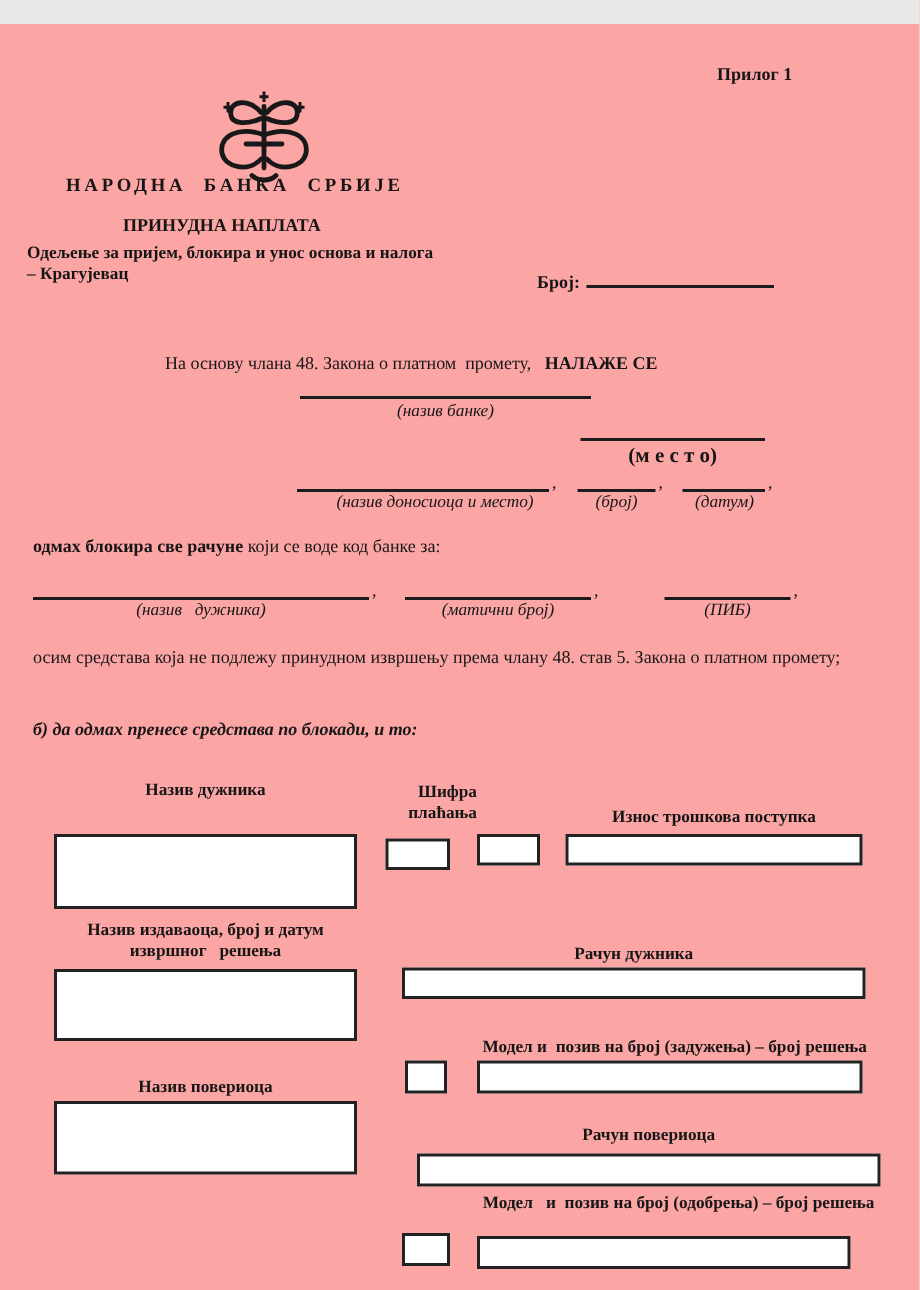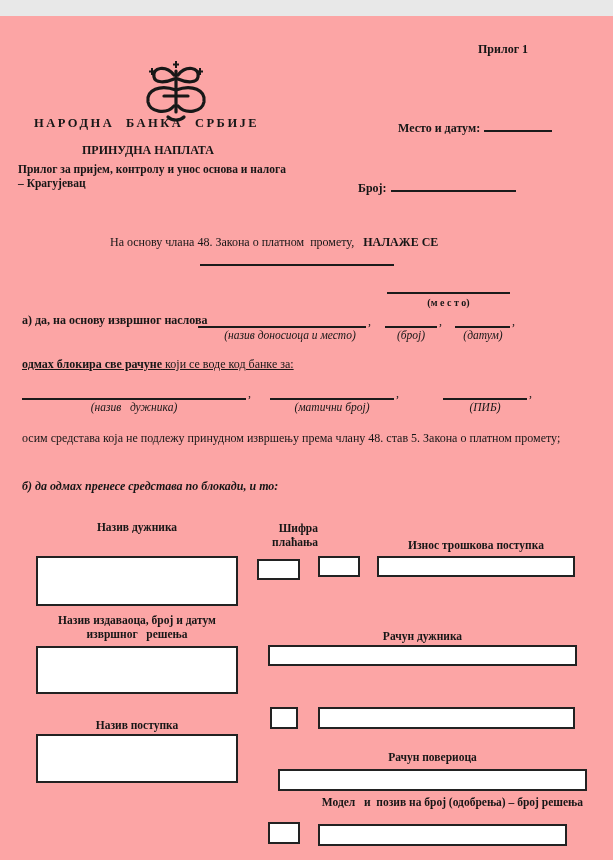--- a/index.html
+++ b/index.html
@@ -38,57 +38,54 @@
       <path d="M24 36 H48"></path>
       <path d="M28 57 C32 61, 40 61, 44 57"></path>
     </g>
     <g stroke="#181818" stroke-width="2">
       <path d="M36 1 v7 M33 4.5 h6"></path>
       <path d="M12 8 v7 M9 11.5 h6"></path>
       <path d="M60 8 v7 M57 11.5 h6"></path>
     </g>
   </svg>
 
-  <div class="abs b" style="left:34px;top:100px;font-size:12.5px;letter-spacing:2.5px;word-spacing:6px;">НАРОДНА БАНКА СРБИЈЕ</div>
+  <div class="abs b" style="left:44px;top:100px;font-size:12.5px;letter-spacing:2.5px;word-spacing:6px;">НАРОДНА БАНКА СРБИЈЕ</div>
 
-  <div class="abs" style="left:398px;top:103px;">
-    <span class="b" style="font-size:12px;">Место и датум:</span><span class="iline" style="width:68px;"></span>
-  </div>
 
   <div class="abs b" style="left:82px;top:128px;font-size:12px;">ПРИНУДНА НАПЛАТА</div>
 
-  <div class="abs b" style="left:18px;top:147px;font-size:11.5px;">Прилог за пријем, контролу и унос основа и налога</div>
+  <div class="abs b" style="left:18px;top:147px;font-size:11.5px;">Одељење за пријем, блокира и унос основа и налога</div>
   <div class="abs b" style="left:18px;top:161px;font-size:11.5px;">– Крагујевац</div>
 
   <div class="abs" style="left:358px;top:163px;">
     <span class="b" style="font-size:12px;">Број:</span><span class="iline" style="width:125px;"></span>
   </div>
 
   <div class="abs pre" style="left:98px;top:206px;">
     <span>На основу члана 48. Закона о платном  промету,</span><span class="b" style="margin-left:9px;">НАЛАЖЕ СЕ</span>
   </div>
 
   <div class="uline" style="left:200px;top:235px;width:194px;"></div>
+  <div class="cap" style="left:200px;top:252px;width:194px;">(назив банке)</div>
 
   <div class="uline" style="left:387px;top:263px;width:123px;"></div>
-  <div class="lbl ctr" style="left:387px;top:281px;width:123px;font-size:10px;">(м е с т о)</div>
+  <div class="lbl ctr" style="left:387px;top:281px;width:123px;font-size:14px;">(м е с т о)</div>
 
-  <div class="abs b" style="left:22px;top:298px;">а) да, на основу извршног наслова</div>
   <div class="uline" style="left:198px;top:297px;width:168px;"></div>
   <span class="comma" style="left:368px;top:299px;">,</span>
   <div class="uline" style="left:385px;top:297px;width:52px;"></div>
   <span class="comma" style="left:439px;top:299px;">,</span>
   <div class="uline" style="left:455px;top:297px;width:55px;"></div>
   <span class="comma" style="left:512px;top:299px;">,</span>
 
   <div class="cap" style="left:200px;top:313px;width:180px;">(назив доносиоца и место)</div>
   <div class="cap" style="left:383px;top:313px;width:56px;">(број)</div>
   <div class="cap" style="left:448px;top:313px;width:70px;">(датум)</div>
 
-  <div class="abs" style="left:22px;top:342px;text-decoration:underline;">
+  <div class="abs" style="left:22px;top:342px;">
     <span class="b">одмах блокира све рачуне</span>
     <span>који се воде код банке за:</span>
   </div>
 
   <div class="uline" style="left:22px;top:369px;width:224px;"></div>
   <span class="comma" style="left:248px;top:371px;">,</span>
   <div class="uline" style="left:270px;top:369px;width:124px;"></div>
   <span class="comma" style="left:396px;top:371px;">,</span>
   <div class="uline" style="left:443px;top:369px;width:84px;"></div>
   <span class="comma" style="left:529px;top:371px;">,</span>
@@ -111,24 +108,25 @@
   <div class="box" style="left:318px;top:540px;width:42px;height:21px;"></div>
   <div class="box" style="left:377px;top:540px;width:198px;height:21px;"></div>
 
   <div class="lbl ctr" style="left:268px;top:614px;width:309px;">Рачун дужника</div>
   <div class="lbl ctr" style="left:36px;top:597px;width:202px;line-height:14px;">Назив издаваоца, број и датум
 извршног   решења</div>
 
   <div class="box" style="left:36px;top:630px;width:202px;height:48px;"></div>
   <div class="box" style="left:268px;top:629px;width:309px;height:21px;"></div>
 
+  <div class="lbl" style="left:268px;top:676px;width:310px;">Модел и  позив на број (задужења) – број решења</div>
   <div class="box" style="left:270px;top:691px;width:28px;height:22px;"></div>
   <div class="box" style="left:318px;top:691px;width:257px;height:22px;"></div>
 
-  <div class="lbl ctr" style="left:36px;top:703px;width:202px;">Назив поступка</div>
+  <div class="lbl ctr" style="left:36px;top:703px;width:202px;">Назив повериоца</div>
   <div class="box" style="left:36px;top:718px;width:202px;height:49px;"></div>
 
   <div class="lbl ctr" style="left:278px;top:735px;width:309px;">Рачун повериоца</div>
   <div class="box" style="left:278px;top:753px;width:309px;height:22px;"></div>
 
   <div class="lbl" style="left:273px;top:780px;width:310px;">Модел   и  позив на број (одобрења) – број решења</div>
   <div class="box" style="left:268px;top:806px;width:32px;height:22px;"></div>
   <div class="box" style="left:318px;top:808px;width:249px;height:22px;"></div>
 
 </div>

